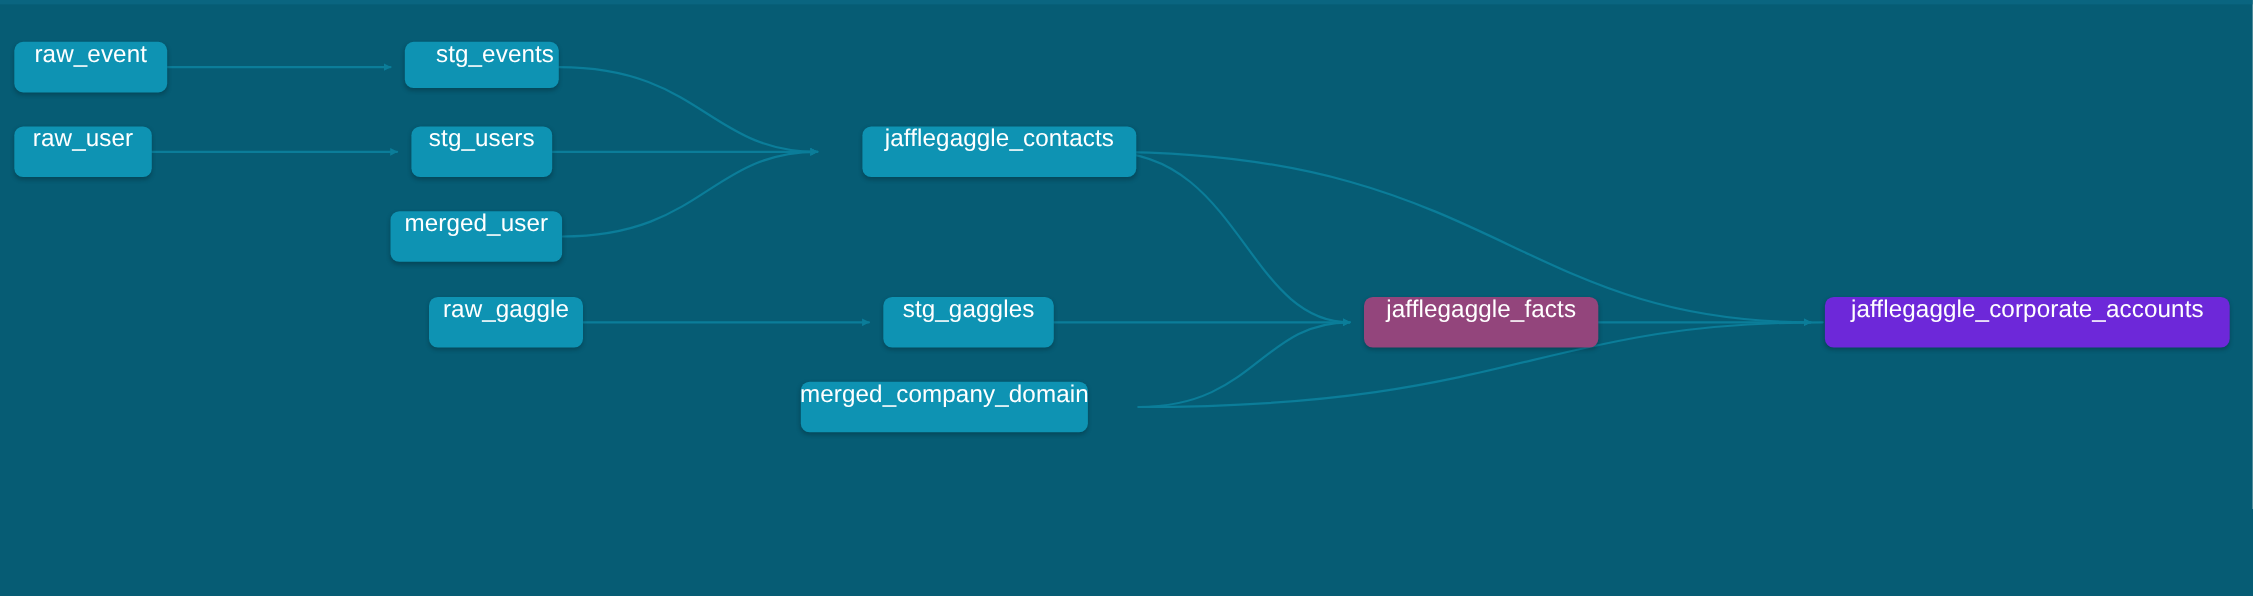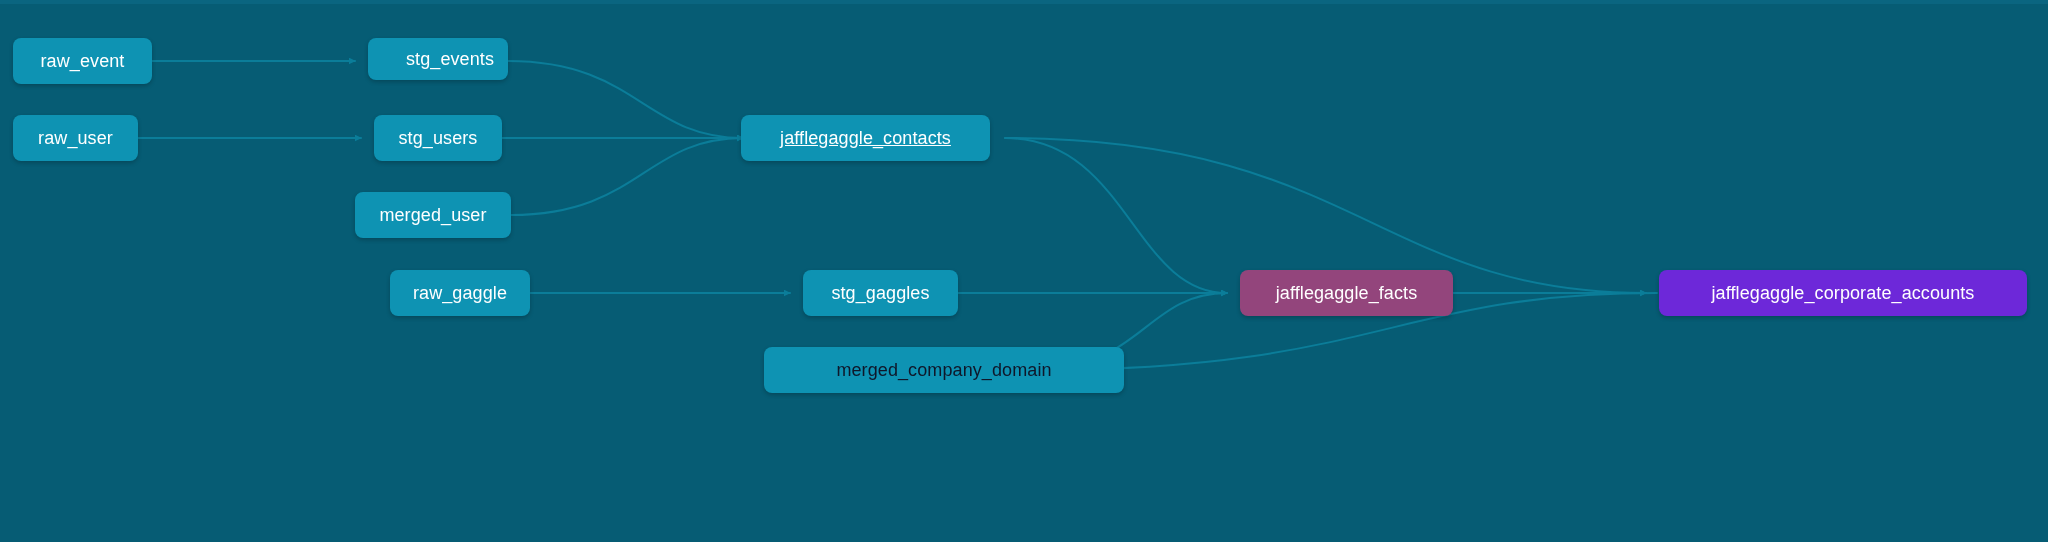--- a/index.html
+++ b/index.html
@@ -26,25 +26,24 @@
     pointer-events: none;
   }
   #edge-layer {
     position: absolute;
     left: 0; top: 0;
     width: 2048px; height: 542px;
   }
   .node {
     position: absolute;
     display: flex;
-    align-items: center;
     justify-content: center;
     border-radius: 8px;
     color: #FFFFFF;
-    font-size: 18px;
+    font-size: 22px;
     line-height: 1;
     letter-spacing: 0.1px;
     white-space: nowrap;
     padding: 0 16px;
     box-shadow: 0 2px 4px rgba(0,0,0,0.22);
     cursor: pointer;
     user-select: none;
   }
   .node.model  { background: #0E93B3; }
   .node.focus  { background: #93457C; }
@@ -87,27 +86,27 @@
       </div>
       <div class="node model" style="left: 374px; top: 115px; width: 128px; height: 46px; background: rgb(14, 147, 179); color: rgb(255, 255, 255);">
         <span class="node-label">stg_users</span>
       </div>
       <div class="node model" style="left: 355px; top: 192px; width: 156px; height: 46px; background: rgb(14, 147, 179); color: rgb(255, 255, 255);">
         <span class="node-label">merged_user</span>
       </div>
       <div class="node model" style="left: 363px; top: 270px; width: 140px; height: 46px; background: rgb(14, 147, 179); color: rgb(255, 255, 255); margin-left: 27px;">
         <span class="node-label">raw_gaggle</span>
       </div>
-      <div class="node model" style="left: 741px; top: 115px; width: 249px; height: 46px; background: rgb(14, 147, 179); color: rgb(255, 255, 255); text-decoration: underline;">
+      <div class="node model" style="left: 784px; top: 115px; width: 249px; height: 46px; background: rgb(14, 147, 179); color: rgb(255, 255, 255);">
         <span class="node-label">jafflegaggle_contacts</span>
       </div>
       <div class="node model" style="left: 803px; top: 270px; width: 155px; height: 46px; background: rgb(14, 147, 179); color: #ffffff;">
         <span class="node-label">stg_gaggles</span>
       </div>
-      <div class="node model" style="left: 728px; top: 347px; width: 360px; height: 46px; background: rgb(14, 147, 179); color: #0f172a; margin-left: 36px;">
+      <div class="node model" style="left: 728px; top: 347px; width: 261px; height: 46px; background: rgb(14, 147, 179); color: #ffffff;">
         <span class="node-label">merged_company_domain</span>
       </div>
       <div class="node focus" style="left: 1240px; top: 270px; width: 213px; height: 46px; background: rgb(147, 69, 124); color: rgb(255, 255, 255);">
         <span class="node-label">jafflegaggle_facts</span>
       </div>
       <div class="node model" style="left: 1659px; top: 270px; width: 368px; height: 46px; background: #6d28d9; color: rgb(255, 255, 255);">
         <span class="node-label">jafflegaggle_corporate_accounts</span>
       </div>
     </div>
 

